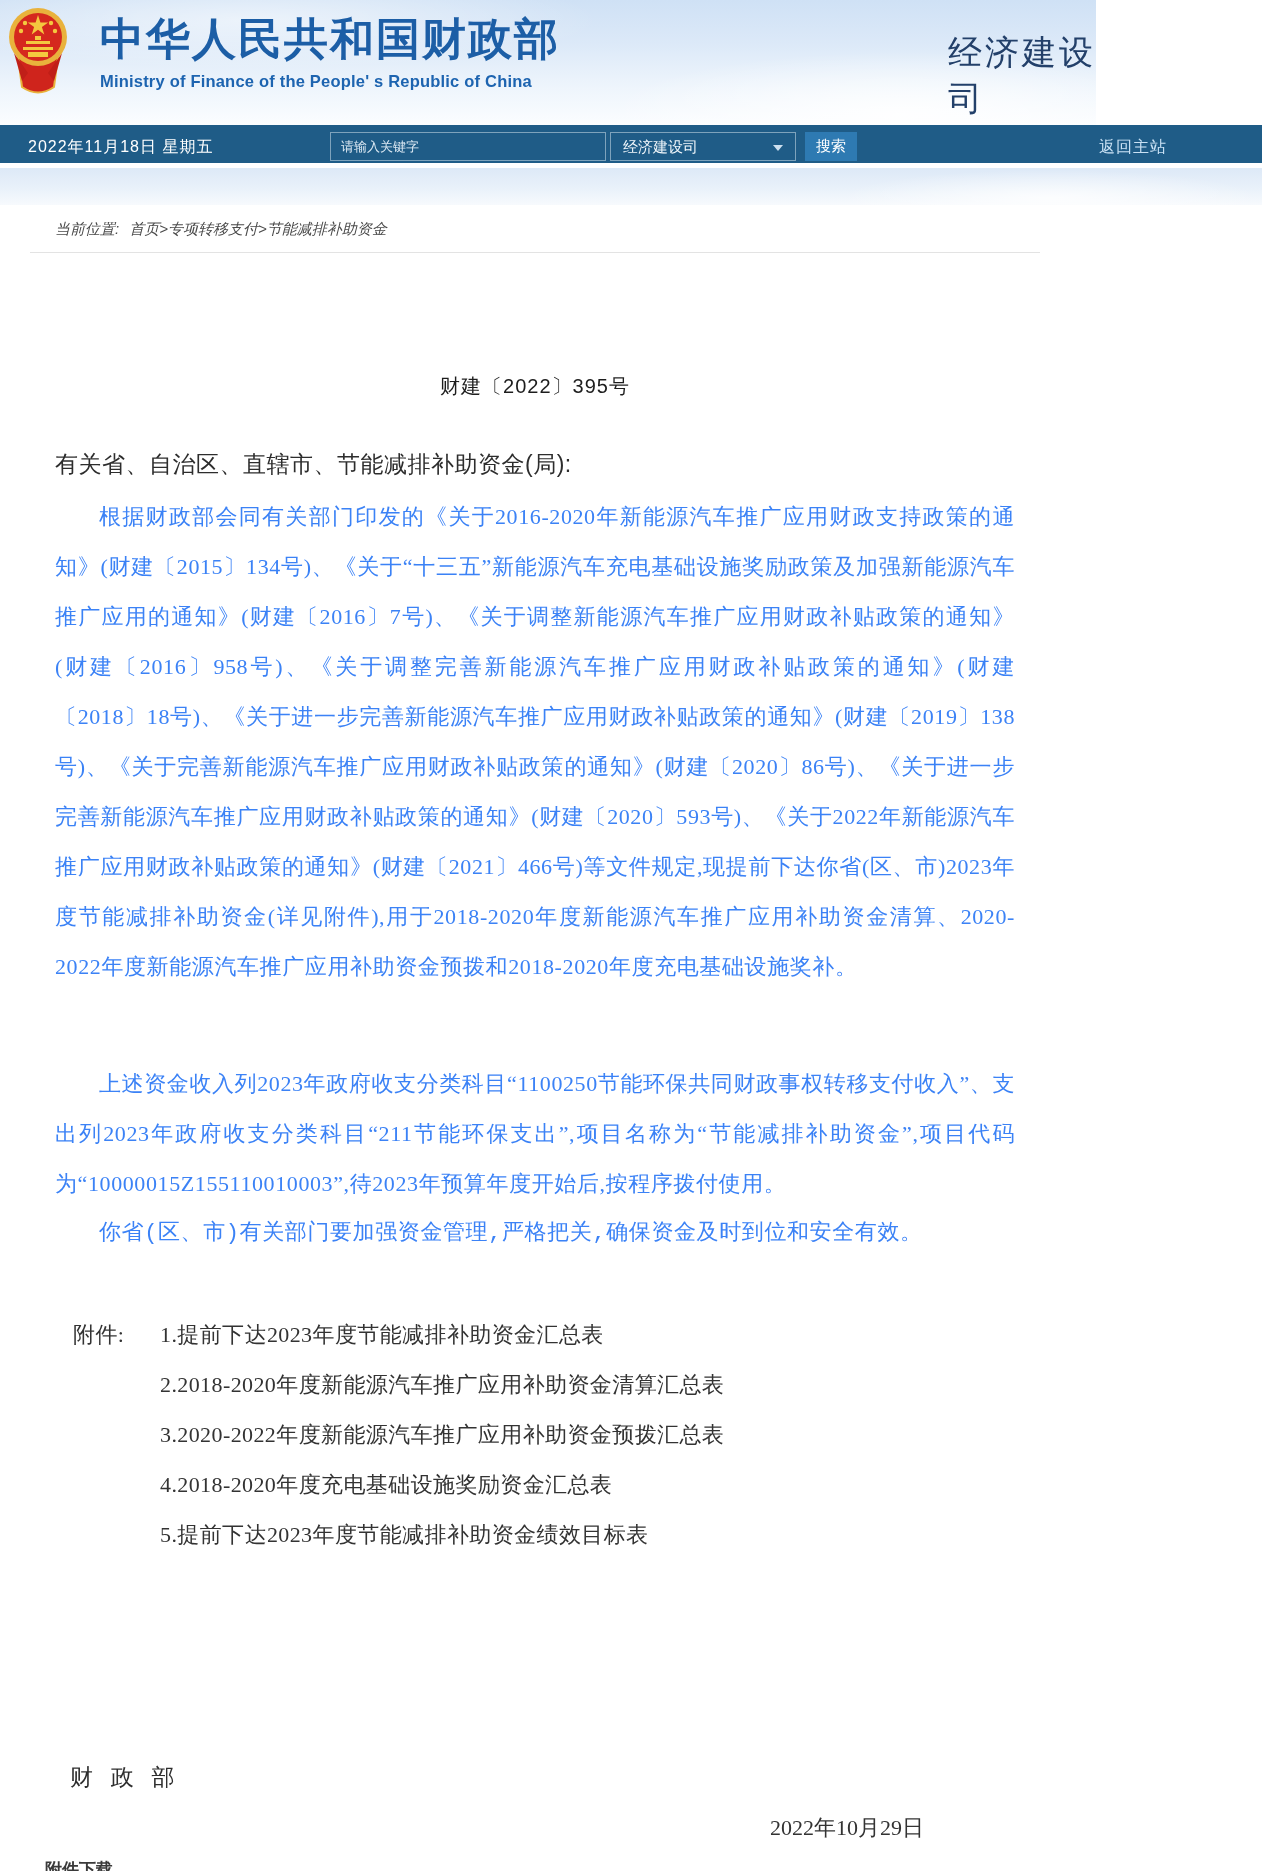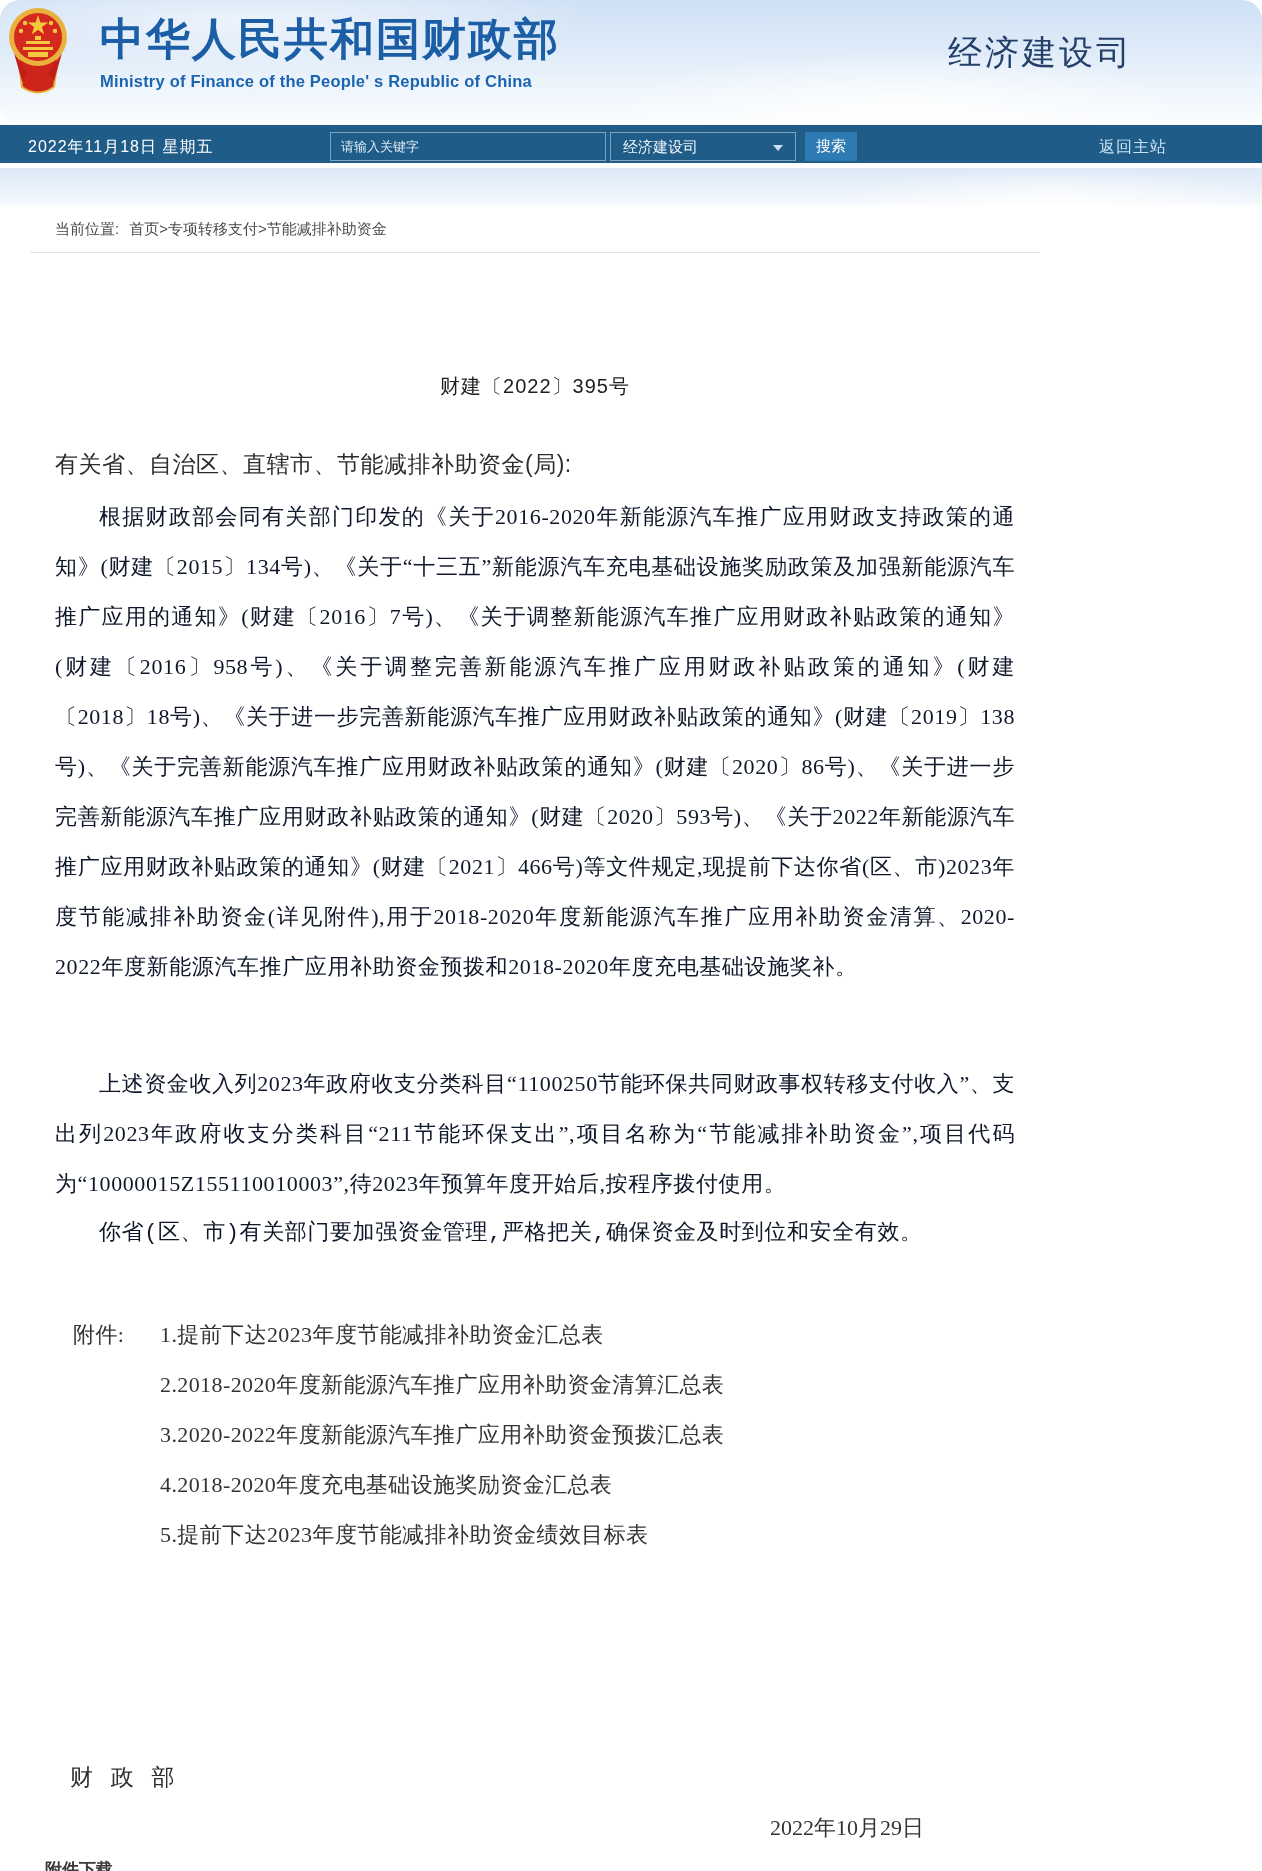--- a/index.html
+++ b/index.html
@@ -1,26 +1,25 @@
 <!DOCTYPE html>
 <html><head>
 <meta charset="utf-8">
 <style>
   * { margin:0; padding:0; box-sizing:border-box; }
   html,body { width:1262px; height:1871px; background:#fff; overflow:hidden;
               font-family:"Liberation Sans","DejaVu Sans",sans-serif; }
   .page { position:relative; width:1262px; height:1871px; background:#fff; overflow:hidden; }
 
   
-  .masthead { position:absolute; left:0; top:0; width:1262px; height:125px;
+  .masthead { position:absolute; left:0; top:0; width:1096px; height:125px;
     background:
       radial-gradient(ellipse 420px 90px at 900px 115px, rgba(255,255,255,.9), rgba(255,255,255,0) 70%),
       radial-gradient(ellipse 500px 70px at 250px 20px, rgba(255,255,255,.55), rgba(255,255,255,0) 70%),
       linear-gradient(180deg,#cfe1f5 0%, #dcE9f8 35%, #eef5fc 70%, #fbfdff 100%);
-    border-radius: 20px;
   }
   .emblem { position:absolute; left:8px; top:3px; width:60px; height:94px; }
   .brand { position:absolute; left:100px; top:10px; }
   .brand-cn { font-size:44px; font-weight:bold; color:#1c5ea6; letter-spacing:2px;
               font-family:"Liberation Sans","DejaVu Sans",sans-serif; }
   .brand-en { margin-top:3px; font-size:16.5px; font-weight:bold; color:#1d64b0; letter-spacing:.2px; }
   .dept { position:absolute; left:948px; top:30px; font-size:34px; color:#23406a;
           letter-spacing:3px; font-weight:500; }
 
   
@@ -44,33 +43,33 @@
 
   
   .subband { position:absolute; left:0; top:168px; width:1262px; height:37px;
       background:
         radial-gradient(ellipse 300px 40px at 1050px 30px, rgba(255,255,255,.8), rgba(255,255,255,0) 70%),
         linear-gradient(180deg,#dde9f7 0%, #e9f1fa 55%, #f7fafd 100%); }
 
   
   .content { position:absolute; left:30px; top:205px; width:1010px; height:1666px; background:#fff; }
   .breadcrumb { position:relative; height:48px; border-bottom:1px solid #e3e3e3;
-      padding:15px 0 0 25px; font-size:15px; color:#4a4a4a; }
+      padding:15px 0 0 25px; font-size:15px; color:#4a4a4a;font-style:italic; }
   .breadcrumb .bc-path { margin-left:6px; color:#4a4a4a; cursor:pointer; }
 
   .doc-serif { font-family:"Liberation Serif","DejaVu Serif",serif; }
 
   .doc-title { position:absolute; left:0; top:92px; width:1010px; text-align:center;
       font-size:27px; font-weight:600; color:#000; letter-spacing:1px; }
   .doc-number { position:absolute; left:0; top:168px; width:1010px; text-align:center;
       font-size:20px; color:#1d1d1d; letter-spacing:1px; }
   .salutation { position:absolute; left:25px; top:244px; font-size:23px; color:#2d2d2d; letter-spacing:.5px; }
 
   .para { position:absolute; left:25px; width:960px; font-size:22px; line-height:50px;
-      color:#0f172a; text-indent:2em; letter-spacing:.6px; text-align:justify; }
+      color:#3b82f6; text-indent:2em; letter-spacing:.6px; text-align:justify; }
   .para-1 { top:287px; }
   .para-2 { top:854px; }
   .para-3 { top:1004px;font-family:Liberation Mono, monospace; }
 
   .attachments { position:absolute; left:43px; top:1105px; font-size:22px; color:#333;
       line-height:50px; display:flex; align-items:flex-start; letter-spacing:.4px; }
   .att-label { width:87px; flex:0 0 87px; }
   .att-items div { white-space:nowrap; }
 
   .signature { position:absolute; left:40px; top:1557px; font-size:23px; color:#2e2e2e; letter-spacing:6px; }

